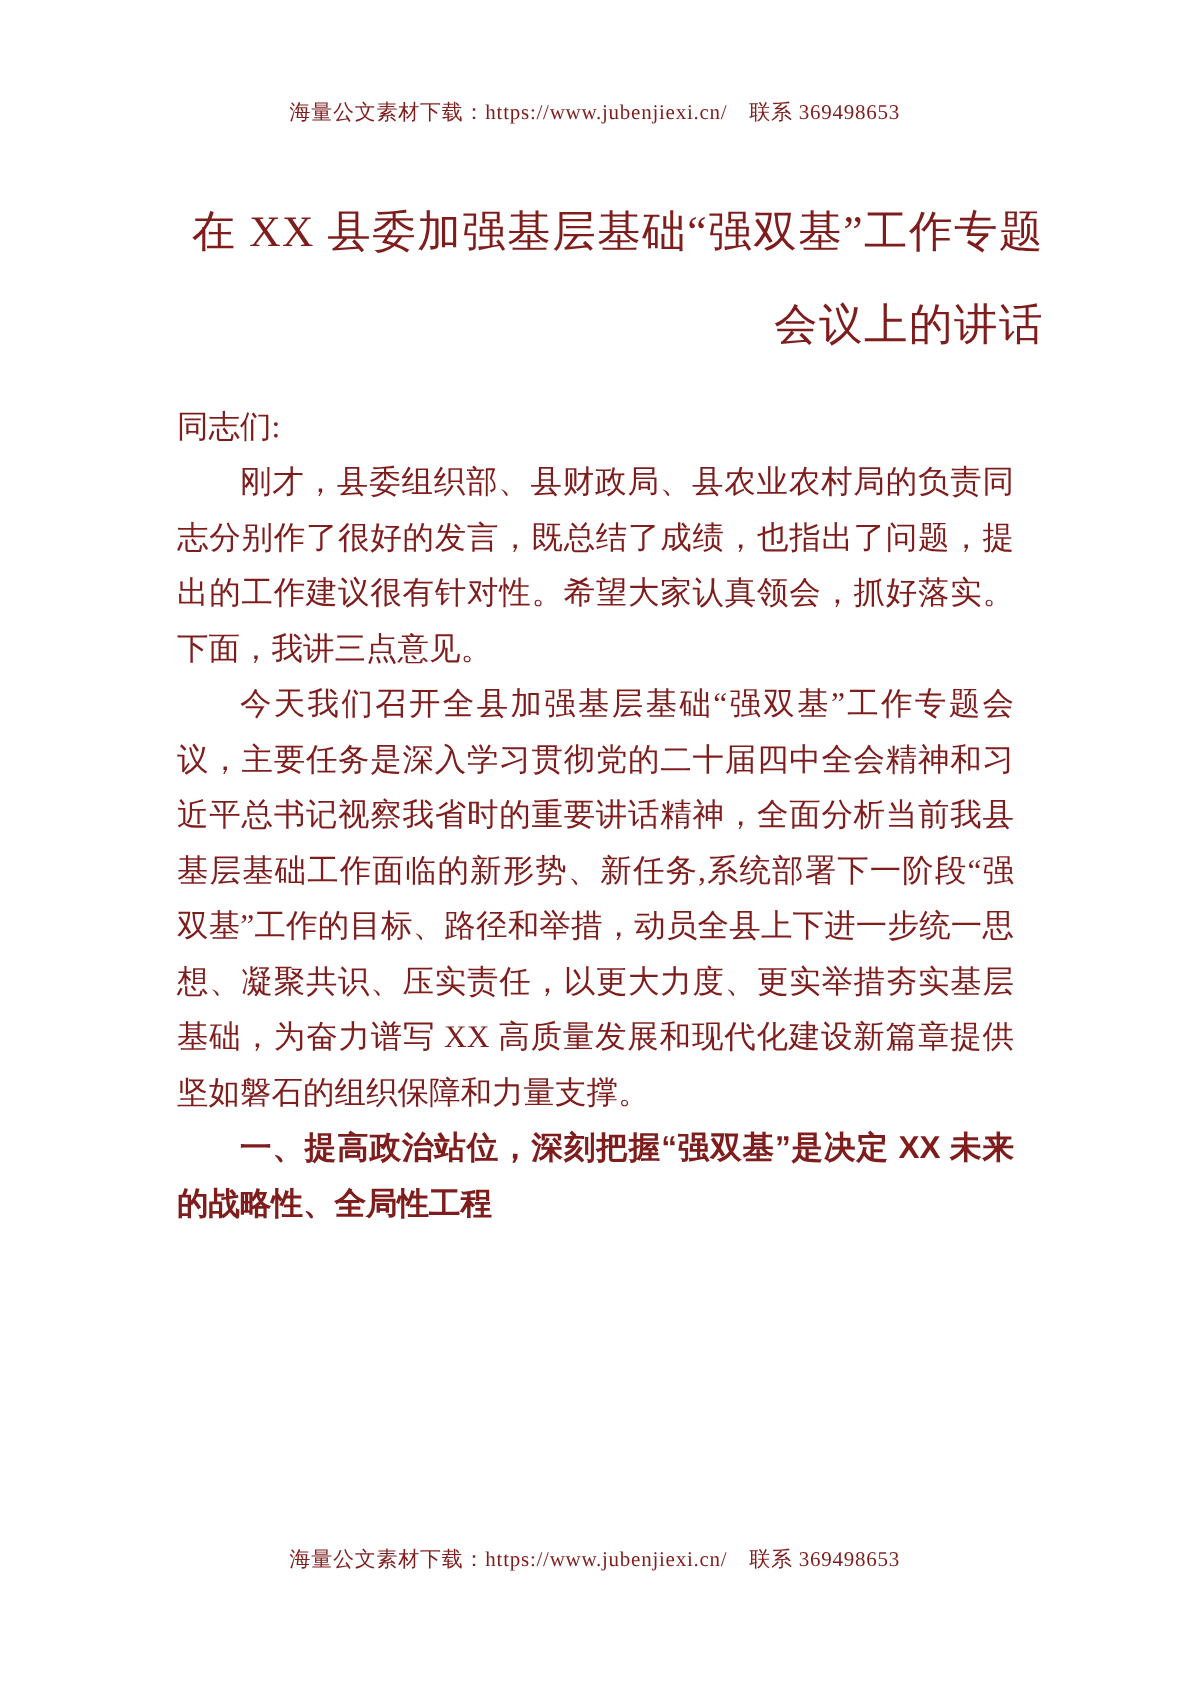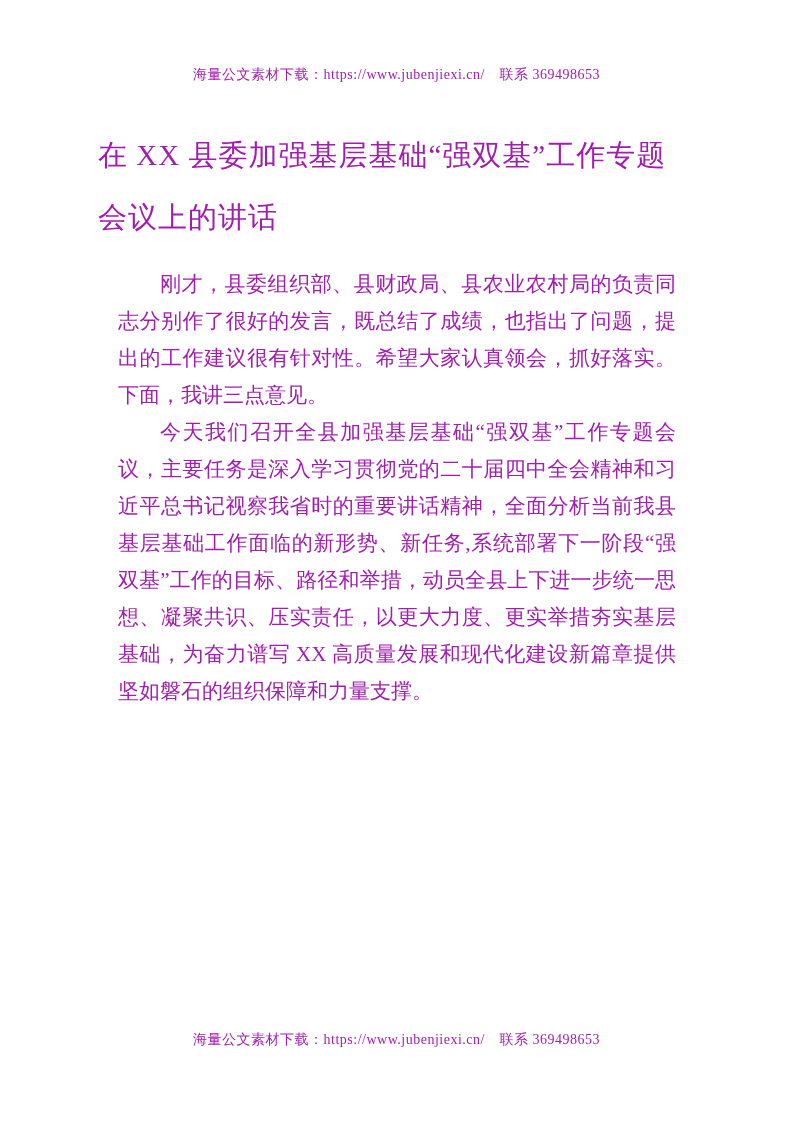--- a/index.html
+++ b/index.html
@@ -6,21 +6,21 @@
     margin: 0;
     padding: 0;
     background: #ffffff;
   }
   .page {
     position: relative;
     width: 793px;
     height: 1122px;
     margin: 0 auto;
     background: #ffffff;
-    color: #a21caf;
+    color: #7f1d1d;
     font-family: "Liberation Serif", "DejaVu Serif", serif;
     overflow: hidden;
   }
   .pg-header {
     position: absolute;
     top: 66px;
     left: 0;
     width: 100%;
     text-align: center;
     font-size: 14px;
@@ -36,21 +36,21 @@
     font-size: 14px;
     letter-spacing: 0.5px;
     white-space: pre;
   }
   .doc-title {
     position: absolute;
     top: 124px;
     left: 98px;
     width: 598px;
     margin: 0;
-    text-align: left;
+    text-align: right;
     font-size: 29px;
     font-weight: 500;
     line-height: 62px;
     letter-spacing: 1px;
   }
   .doc-body {
     position: absolute;
     top: 266px;
     left: 118px;
     width: 558px;
@@ -78,19 +78,21 @@
 </head>
 <body>
 
 <div class="page">
 
   <div class="pg-header">海量公文素材下载：https://www.jubenjiexi.cn/　联系 369498653</div>
 
   <h1 class="doc-title">在 XX 县委加强基层基础“强双基”工作专题会议上的讲话</h1>
 
   <div class="doc-body">
+    <p class="salutation">同志们:</p>
     <p class="para">刚才，县委组织部、县财政局、县农业农村局的负责同志分别作了很好的发言，既总结了成绩，也指出了问题，提出的工作建议很有针对性。希望大家认真领会，抓好落实。下面，我讲三点意见。</p>
     <p class="para">今天我们召开全县加强基层基础“强双基”工作专题会议，主要任务是深入学习贯彻党的二十届四中全会精神和习近平总书记视察我省时的重要讲话精神，全面分析当前我县基层基础工作面临的新形势、新任务,系统部署下一阶段“强双基”工作的目标、路径和举措，动员全县上下进一步统一思想、凝聚共识、压实责任，以更大力度、更实举措夯实基层基础，为奋力谱写 XX 高质量发展和现代化建设新篇章提供坚如磐石的组织保障和力量支撑。</p>
+    <p class="heading">一、提高政治站位，深刻把握“强双基”是决定 XX 未来的战略性、全局性工程</p>
   </div>
 
   <div class="pg-footer">海量公文素材下载：https://www.jubenjiexi.cn/　联系 369498653</div>
 
 </div>
 
 </body></html>

